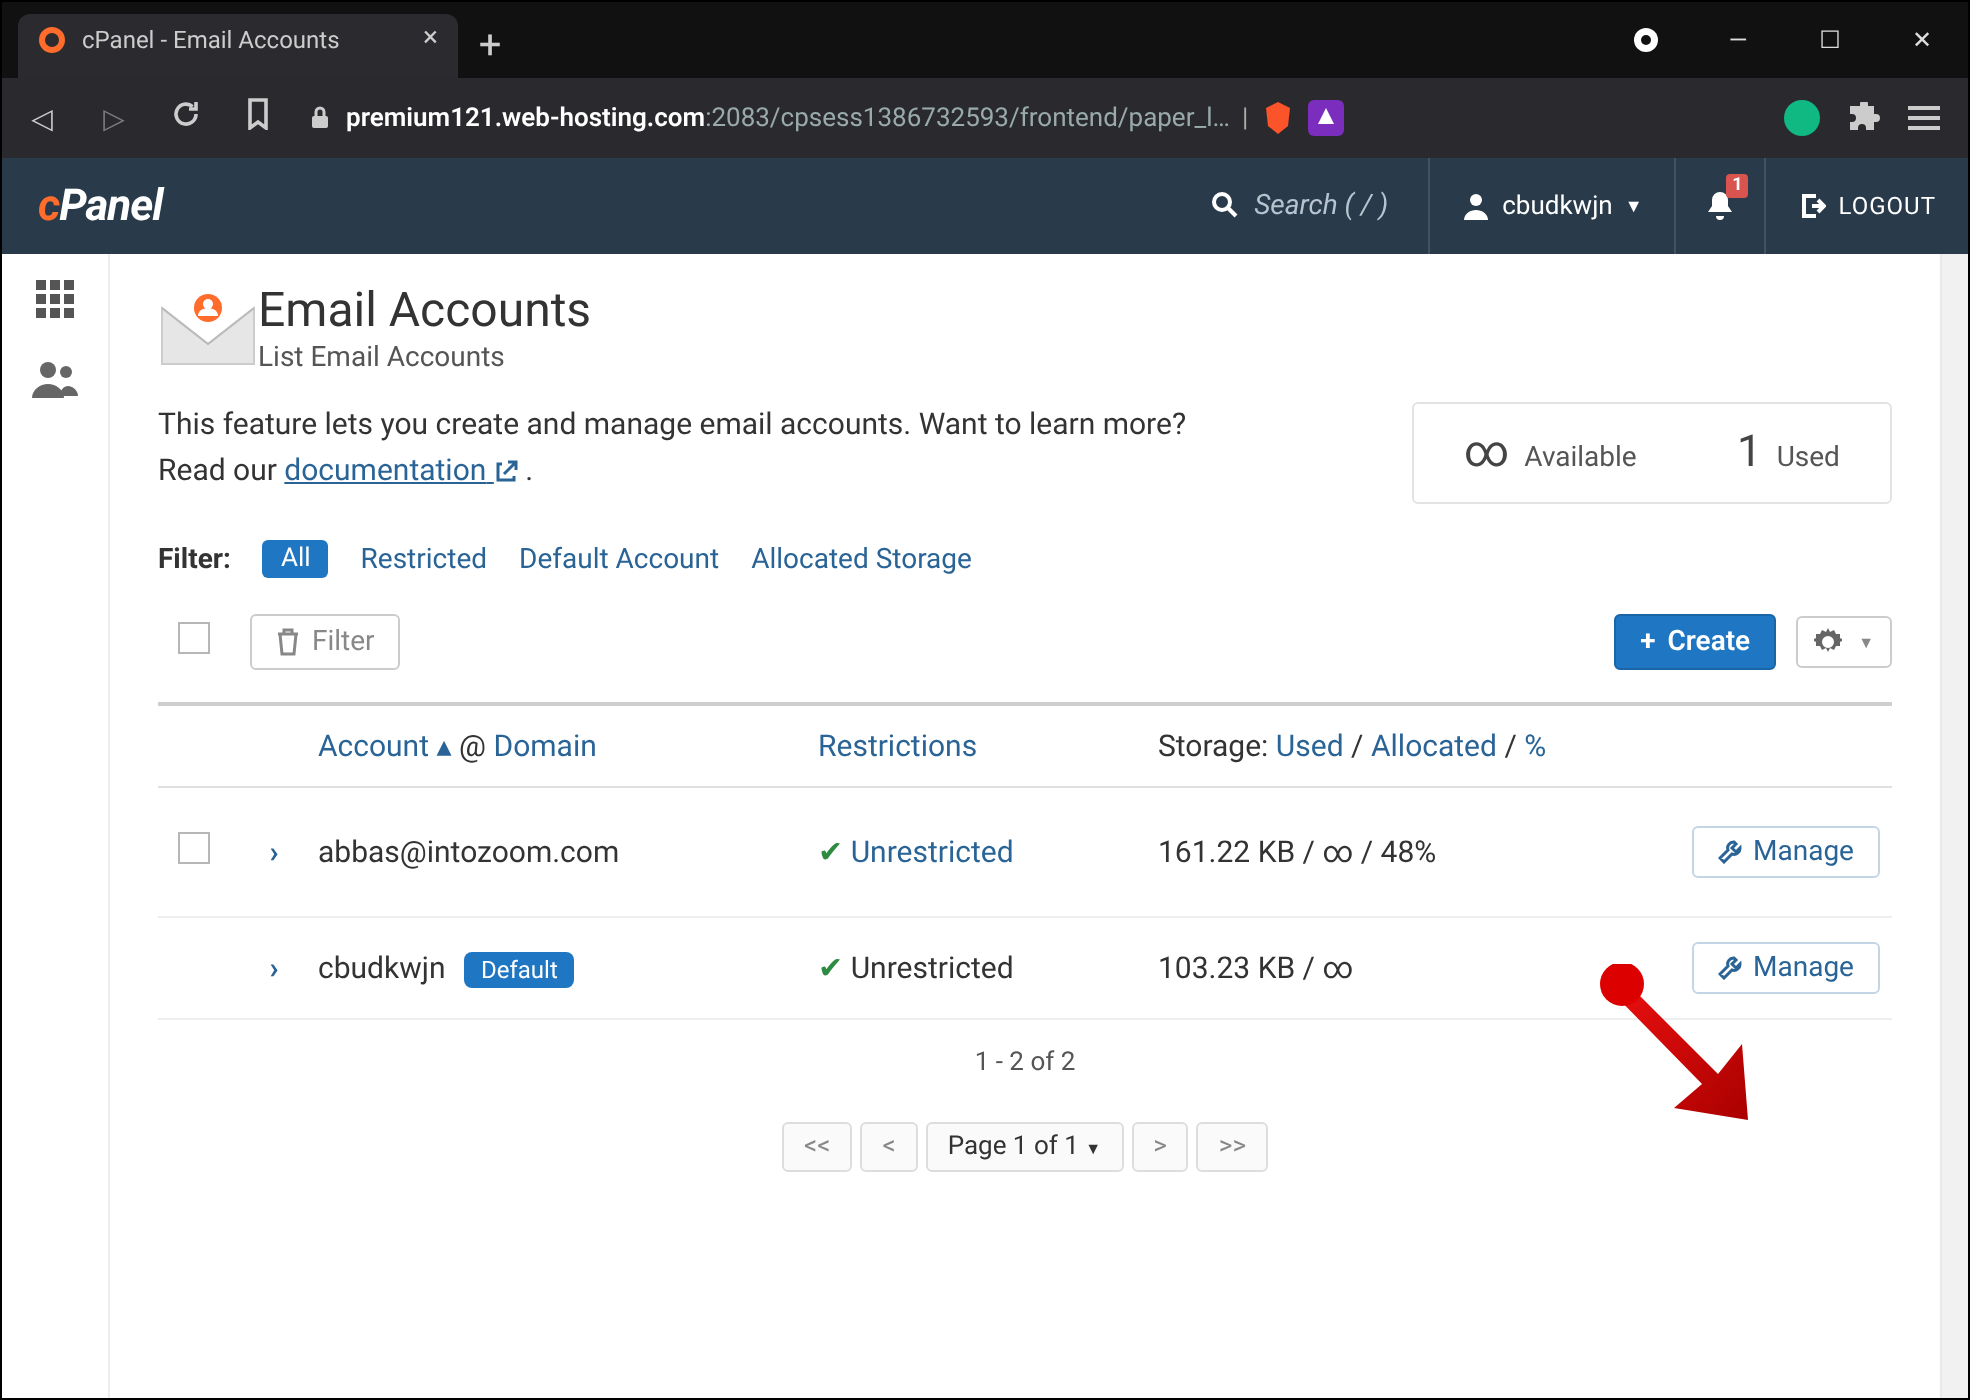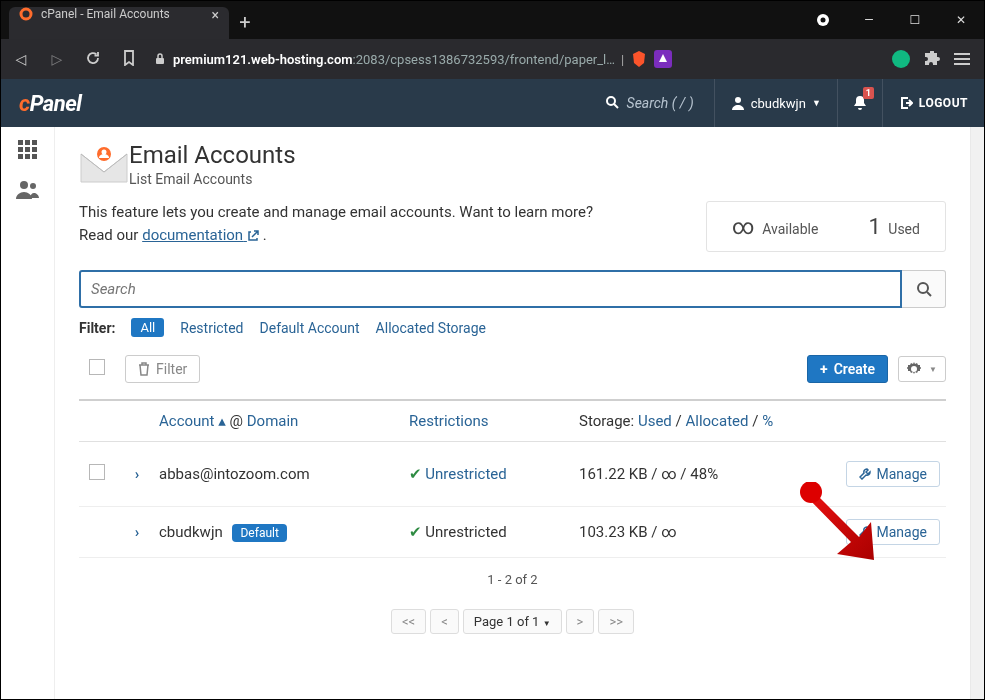--- a/index.html
+++ b/index.html
@@ -1,19 +1,19 @@
 <!DOCTYPE html>
 <html><head>
 <meta charset="utf-8">
 <style>
   *{box-sizing:border-box;margin:0;padding:0;font-family:-apple-system,BlinkMacSystemFont,"Segoe UI",Roboto,Arial,sans-serif}
   body{background:#fff;width:985px;height:700px;overflow:hidden;position:relative;border:1px solid #000}
   
   .titlebar{background:#111;height:38px;display:flex;align-items:stretch;color:#ccc;font-size:12px}
-  .tab{background:#2b2b2f;display:flex;align-items:flex-start;padding:0 10px;min-width:220px;border-top-left-radius:6px;border-top-right-radius:6px;margin-top:6px;margin-left:8px;gap:8px}
+  .tab{background:#2b2b2f;display:flex;align-items:flex-end;padding:12px 10px;min-width:220px;border-top-left-radius:6px;border-top-right-radius:6px;margin-top:6px;margin-left:8px;gap:8px}
   .tab svg{flex:0 0 auto}
   .newtab{display:flex;align-items:center;justify-content:center;width:32px;color:#ccc;font-size:20px;margin-top:4px}
   .tbspacer{flex:1}
   .winbtn{width:46px;display:flex;align-items:center;justify-content:center;color:#ddd}
   .toolbar{background:#2a2a2e;height:40px;display:flex;align-items:center;padding:0 8px;gap:12px;color:#ccc;font-size:13px}
   .nav-arrow,.reload,.bookmark{width:24px;text-align:center;font-size:14px}
   .url{flex:1;display:flex;align-items:center;gap:6px;min-width:0}
   .url .lock{flex:0 0 auto}
   .url .text{white-space:nowrap;overflow:hidden;text-overflow:ellipsis}
   .url .text strong{color:#fff;font-weight:600}
@@ -22,21 +22,21 @@
   .circ{width:18px;height:18px;border-radius:50%;display:inline-block}
   
   .cp-header{background:#293a4a;height:48px;display:flex;align-items:center;color:#fff}
   .cp-logo{width:168px;font-style:italic;font-weight:700;font-size:22px;padding-left:18px;letter-spacing:-0.5px}
   .cp-logo span{color:#ff6c2c}
   .cp-search{flex:1;display:flex;align-items:flex-start;justify-content:flex-end;gap:8px;color:#b7c4d0;font-style:italic;padding-right:20px}
   .cp-search .q{font-size:14px}
   .cp-user{display:flex;align-items:center;gap:6px;padding:0 16px;border-left:1px solid rgba(255,255,255,0.12);height:100%}
   .cp-bell{position:relative;padding:0 14px;border-left:1px solid rgba(255,255,255,0.12);height:100%;display:flex;align-items:center}
   .cp-bell .badge{position:absolute;top:8px;right:8px;background:#d9534f;color:#fff;font-size:9px;font-weight:700;border-radius:2px;padding:0 3px;line-height:12px}
-  .cp-logout{padding:0 16px;border-left:1px solid rgba(255,255,255,0.12);height:100%;display:flex;align-items:center;gap:6px;font-size:12px;font-weight:700;letter-spacing:0.5px}
+  .cp-logout{padding:0 16px;border-left:1px solid rgba(255,255,255,0.12);height:100%;display:flex;align-items:center;gap:6px;font-size:12px;font-weight:400;letter-spacing:0.5px}
   
   .cp-body{display:flex;height:calc(700px - 38px - 40px - 48px);position:relative}
   .cp-side{width:54px;background:#fff;border-right:1px solid #eee;display:flex;flex-direction:column;align-items:center;padding-top:12px;gap:18px;color:#555}
   .cp-main{flex:1;overflow:auto;padding:14px 24px 24px 24px;position:relative}
   .scroll-hint{width:14px;background:#f1f1f1;border-left:1px solid #e9e9e9}
   
   .page-head{display:flex;align-items:center;margin-bottom:14px}
   .page-head h1{font-size:24px;font-weight:400;color:#333}
   .page-head .sub{color:#555;font-size:14px;margin-top:2px}
   .intro-row{display:flex;gap:24px;margin-bottom:18px}
@@ -223,29 +223,20 @@
         <span>Read our </span><a href="#"><span>documentation</span> <svg style="vertical-align:-2px" width="12" height="12" viewBox="0 0 12 12" fill="none" stroke="#2a6496" stroke-width="1.5">
               <path d="M4 2H2v8h8V8M7 1h4v4M11 1L5 7"></path>
             </svg></a><span> .</span>
       </div>
       <div class="stats">
         <div><span class="big">∞</span> <span>Available</span></div>
         <div><span class="big">1</span> <span>Used</span></div>
       </div>
     </div>
 
-    <div class="search-row">
-      <input class="search-input" placeholder="Search" style="">
-      <div class="search-btn">
-        <svg width="16" height="16" viewBox="0 0 16 16" fill="none" stroke="#555" stroke-width="2">
-            <circle cx="7" cy="7" r="5"></circle>
-            <path d="M11 11l4 4"></path>
-          </svg>
-      </div>
-    </div>
 
     <div class="filter-row">
       <b>Filter:</b>
       <span class="pill">All</span>
       <span class="filter-link">Restricted</span>
       <span class="filter-link">Default Account</span>
       <span class="filter-link">Allocated Storage</span>
     </div>
 
     <div class="action-row">

